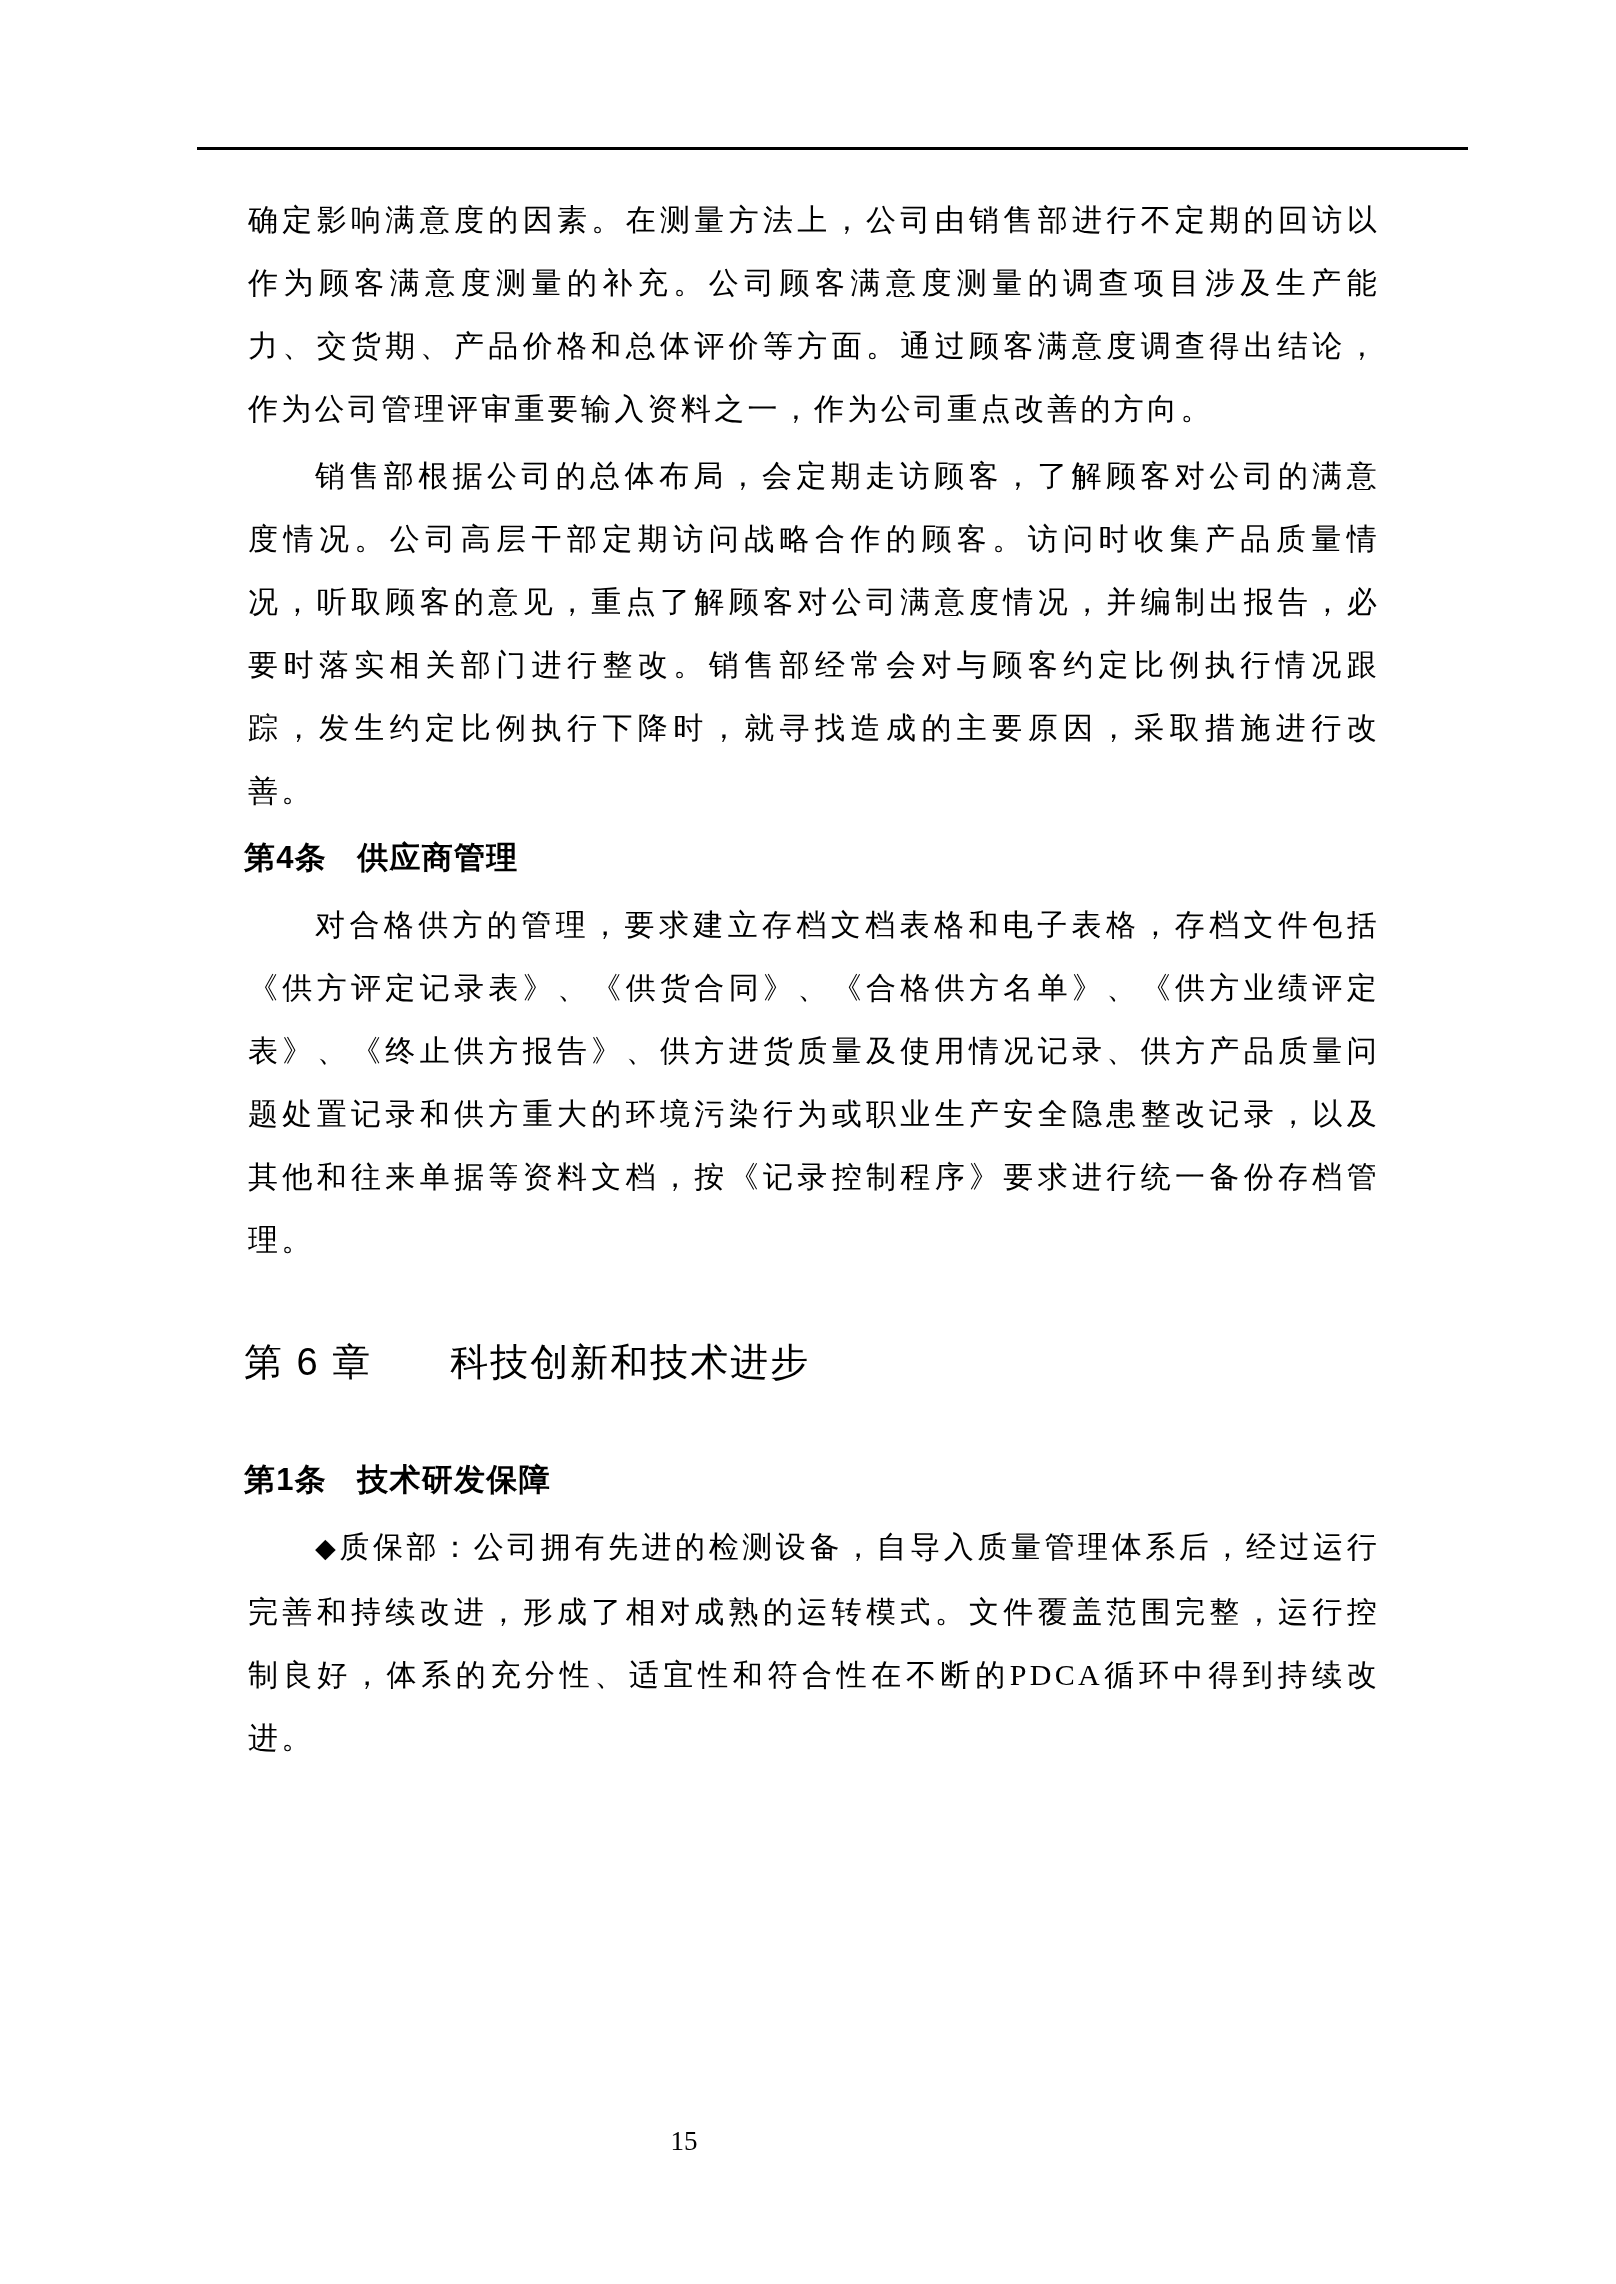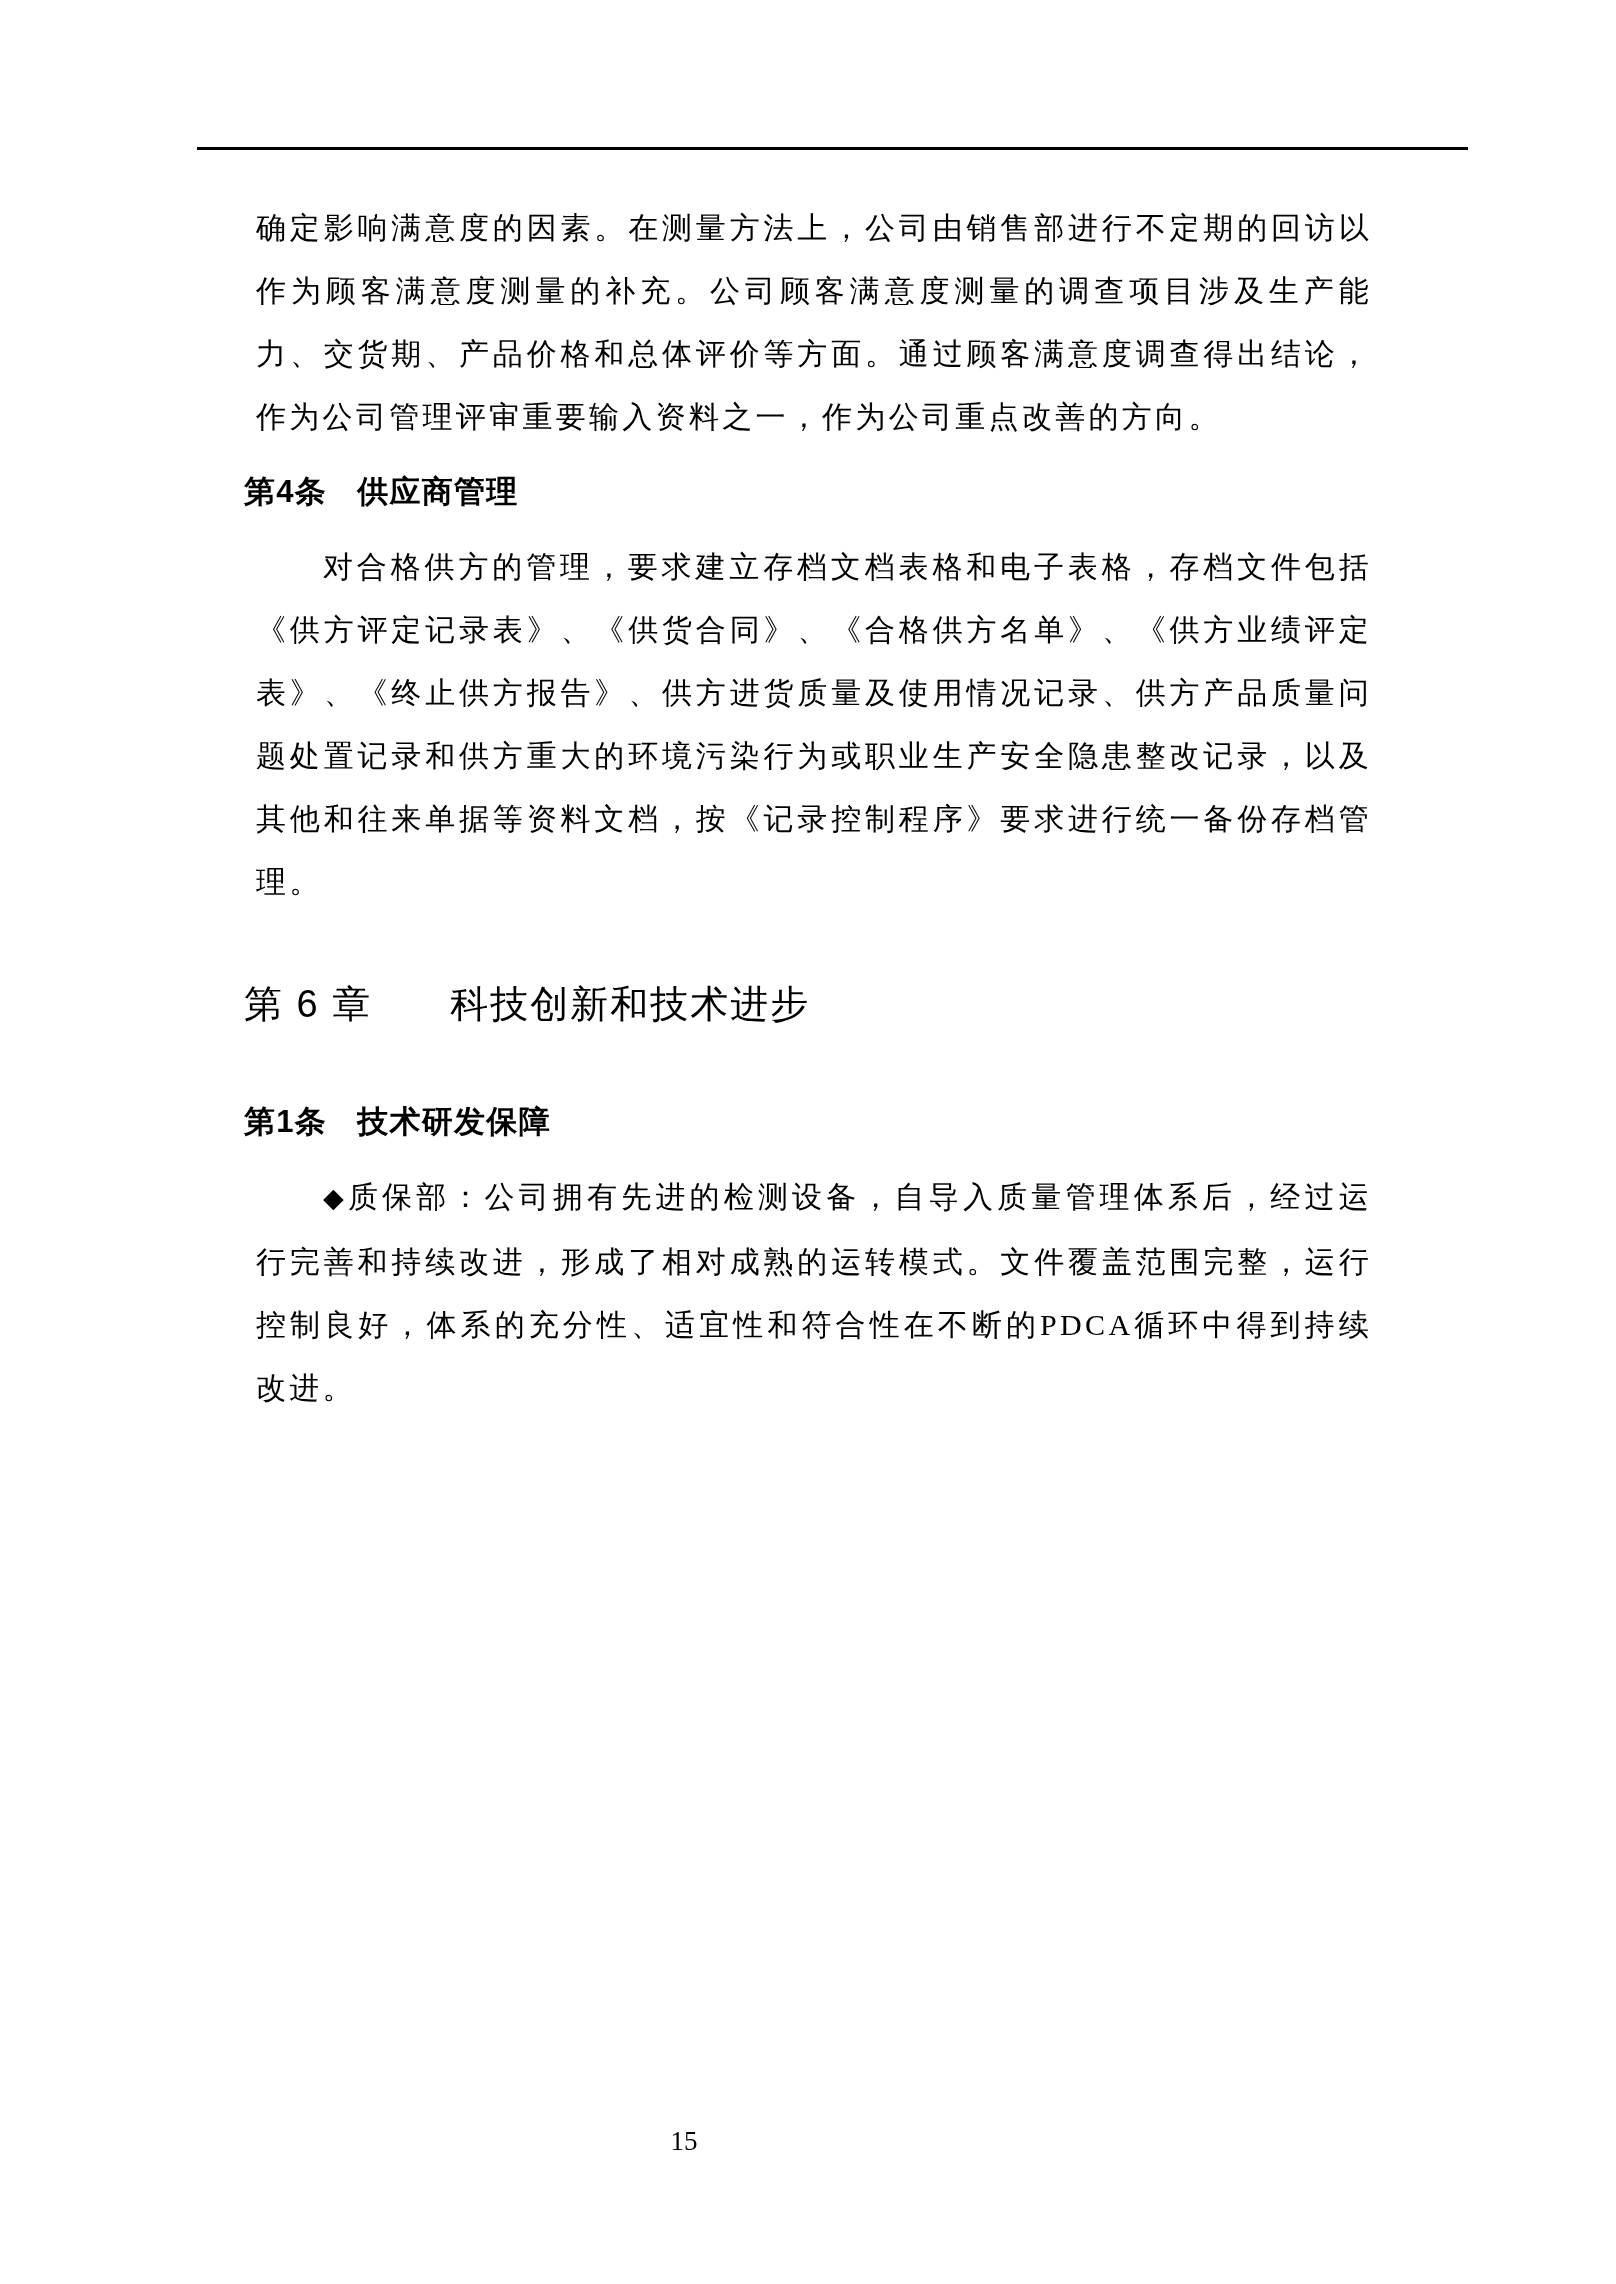--- a/index.html
+++ b/index.html
@@ -16,21 +16,21 @@
     left:197px;top:147px;
     width:1271px;height:3.3px;
     background:#000000;
   }
   .body-col{
     position:absolute;
     left:244px;top:184px;
     width:1140px;
   }
   .para{
-    margin:12px;
+    margin:4px;
     font-size:30px;
     line-height:63px;
     letter-spacing:3.3px;
     text-align:justify;
     color:#000000;
     font-family:Liberation Serif, serif;
   }
   .para.indent{ text-indent:67px; }
   .h3{
     margin:0;
@@ -67,20 +67,21 @@
 <body>
 
 <div class="page">
 
   <div class="header-rule"></div>
 
   <main class="body-col">
 
     <p class="para">确定影响满意度的因素。在测量方法上，公司由销售部进行不定期的回访以作为顾客满意度测量的补充。公司顾客满意度测量的调查项目涉及生产能力、交货期、产品价格和总体评价等方面。通过顾客满意度调查得出结论，作为公司管理评审重要输入资料之一，作为公司重点改善的方向。</p>
 
+    <p class="para indent">销售部根据公司的总体布局，会定期走访顾客，了解顾客对公司的满意度情况。公司高层干部定期访问战略合作的顾客。访问时收集产品质量情况，听取顾客的意见，重点了解顾客对公司满意度情况，并编制出报告，必要时落实相关部门进行整改。销售部经常会对与顾客约定比例执行情况跟踪，发生约定比例执行下降时，就寻找造成的主要原因，采取措施进行改善。</p>
 
     <h3 class="h3"><span>第4条</span><span class="h3-title">供应商管理</span></h3>
 
 
     <p class="para indent">对合格供方的管理，要求建立存档文档表格和电子表格，存档文件包括《供方评定记录表》、《供货合同》、《合格供方名单》、《供方业绩评定表》、《终止供方报告》、供方进货质量及使用情况记录、供方产品质量问题处置记录和供方重大的环境污染行为或职业生产安全隐患整改记录，以及其他和往来单据等资料文档，按《记录控制程序》要求进行统一备份存档管理。</p>
 
     <h2 class="chapter"><span>第 6 章</span><span class="chapter-title">科技创新和技术进步</span></h2>
 
     <h3 class="h3"><span>第1条</span><span class="h3-title">技术研发保障</span></h3>
 

